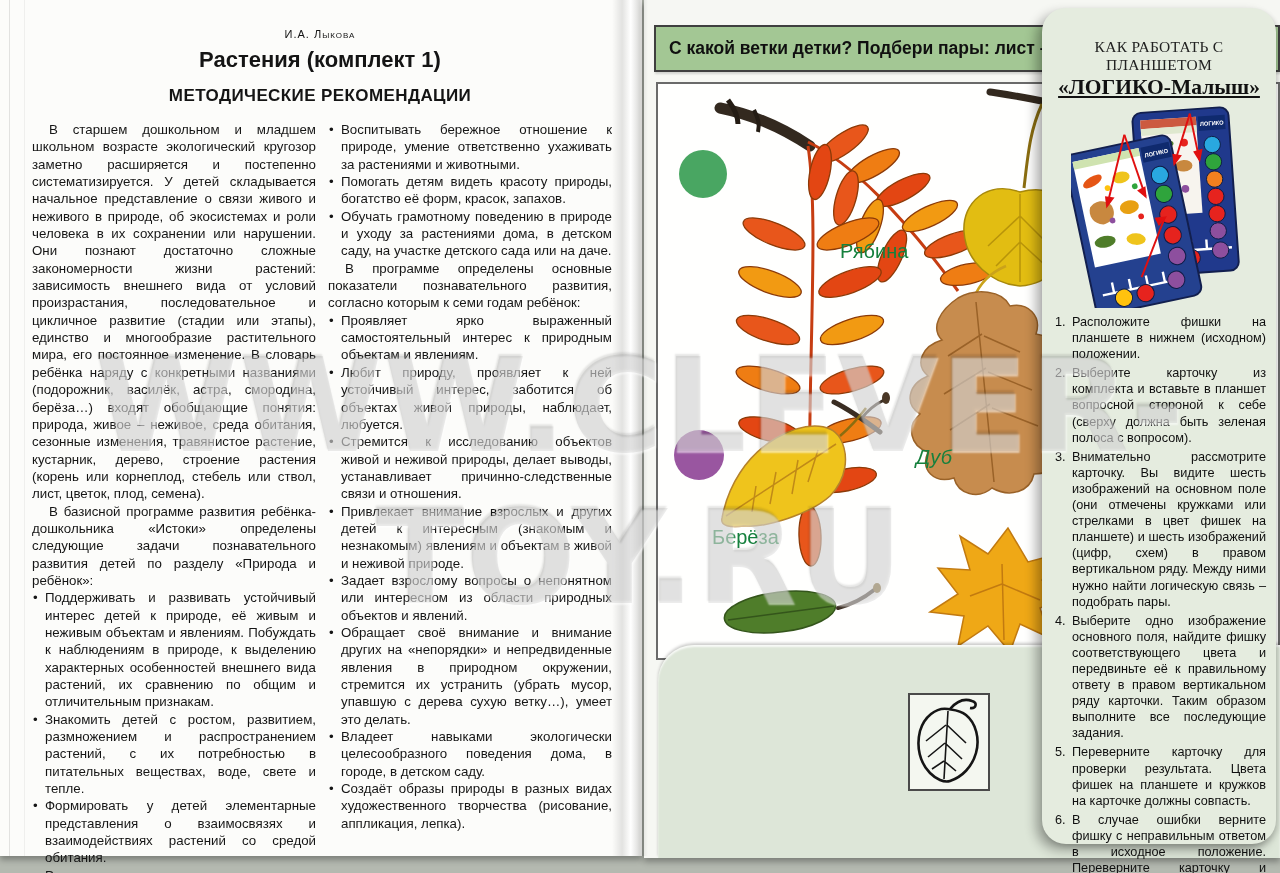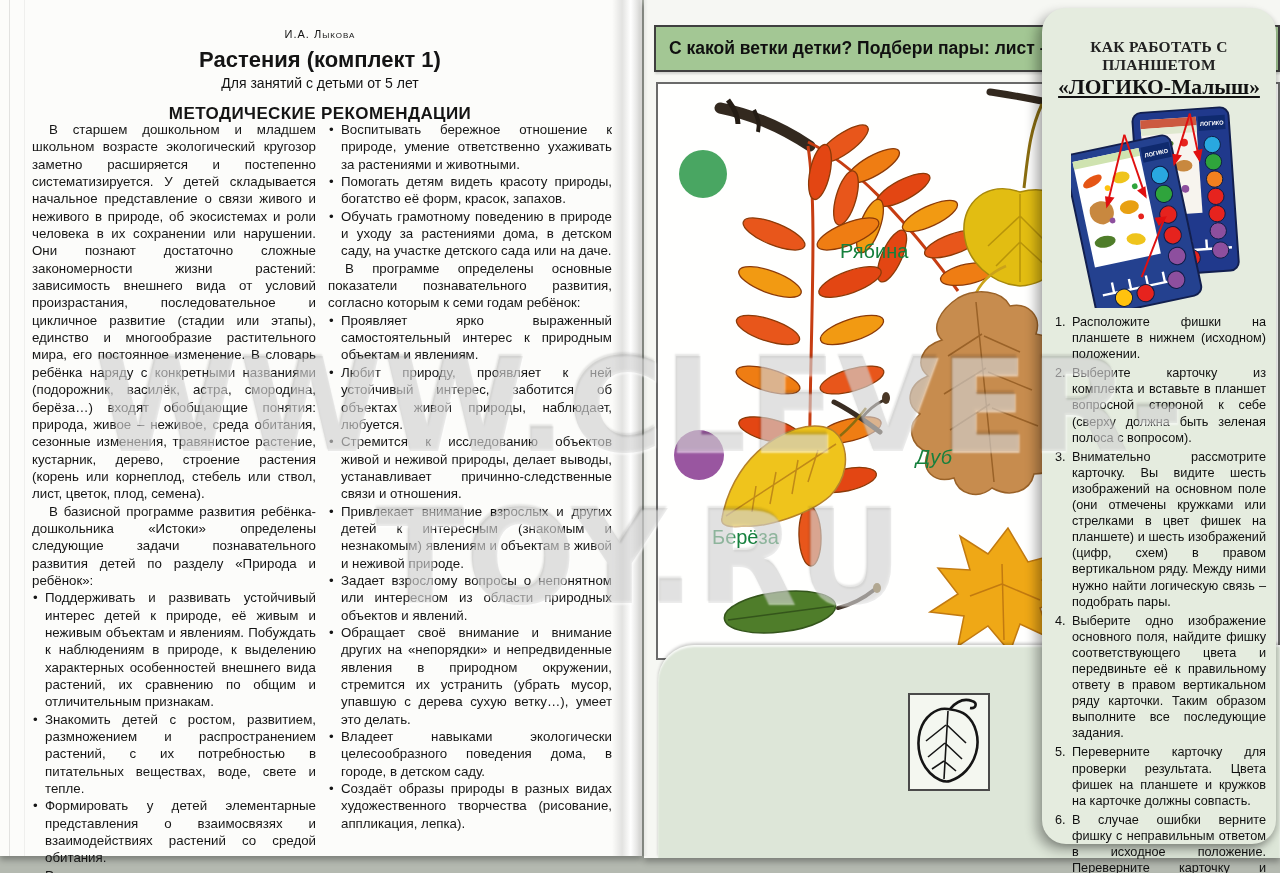--- a/index.html
+++ b/index.html
@@ -48,21 +48,21 @@
     border-top-left-radius:36px;z-index:6;
     box-shadow:0 -2px 3px rgba(0,0,0,.20), inset 0 2px 2px rgba(255,255,255,.8);}
   .frame-icon{position:absolute;left:250px;top:48px;width:82px;height:98px;border:2px solid #4a4a4a;
     background:#f4f7f0;box-sizing:border-box;}
   .frame-icon svg{width:100%;height:100%;}
 
   
   .bookmark{position:absolute;left:1042px;top:8px;width:234px;height:836px;background:#e5ecdf;
     border-radius:24px;z-index:40;
     box-shadow:-6px 6px 12px rgba(0,0,0,.32),2px 3px 5px rgba(0,0,0,.15);}
-  .bm-h1{margin-top:30px;text-align:center;font-family:"Liberation Serif",serif;font-weight:bold;
+  .bm-h1{margin-top:30px;text-align:center;font-family:"Liberation Serif",serif;font-weight:normal;
     font-size:15.5px;color:#222;letter-spacing:.3px;}
   .bm-h2{text-align:center;font-family:"Liberation Serif",serif;font-weight:bold;font-size:21.5px;
     color:#111;margin-top:1px;text-decoration:underline;}
   .tablets{display:block;margin:4px auto 0 auto;}
   .steps{margin:6px 10px 0 13px;padding:0;list-style:none;counter-reset:step;
     font-size:12.7px;line-height:16.1px;text-align:justify;color:#101010;}
   .steps li{position:relative;padding-left:17px;margin-bottom:3px;counter-increment:step;}
   .steps li::before{content:counter(step) ".";position:absolute;left:0;}
 
   
@@ -73,21 +73,20 @@
 </style>
 </head>
 <body>
 
 <div class="stage">
 
   <div class="left-page">
     <div class="lp-head">
       <div class="lp-author">И.А. Лыкова</div>
       <div class="lp-title">Растения (комплект 1)</div>
-      <div class="lp-subtitle">Для занятий с детьми от 5 лет</div>
       <div class="lp-section">МЕТОДИЧЕСКИЕ РЕКОМЕНДАЦИИ</div>
     </div>
 
     <div class="col col1">
       <p class="indent">В старшем дошкольном и младшем школьном возрасте экологический кругозор заметно расширяется и постепенно систематизируется. У детей складывается начальное представление о связи живого и неживого в природе, об экосистемах и роли человека в их сохранении или нарушении. Они познают достаточно сложные закономерности жизни растений: зависимость внешнего вида от условий произрастания, последовательное и цикличное развитие (стадии или этапы), единство и многообразие растительного мира, его постоянное изменение. В словарь ребёнка наряду с конкретными названиями (подорожник, василёк, астра, смородина, берёза…) входят обобщающие понятия: природа, живое – неживое, среда обитания, сезонные изменения, травянистое растение, кустарник, дерево, строение растения (корень или корнеплод, стебель или ствол, лист, цветок, плод, семена).</p>
       <p class="indent">В базисной программе развития ребёнка-дошкольника «Истоки» определены следующие задачи познавательного развития детей по разделу «Природа и ребёнок»:</p>
       <ul>
         <li>Поддерживать и развивать устойчивый интерес детей к природе, её живым и неживым объектам и явлениям. Побуждать к наблюдениям в природе, к выделению характерных особенностей внешнего вида растений, их сравнению по общим и отличительным признакам.</li>
         <li>Знакомить детей с ростом, развитием, размножением и распространением растений, с их потребностью в питательных веществах, воде, свете и тепле.</li>
         <li>Формировать у детей элементарные представления о взаимосвязях и взаимодействиях растений со средой обитания.</li>

